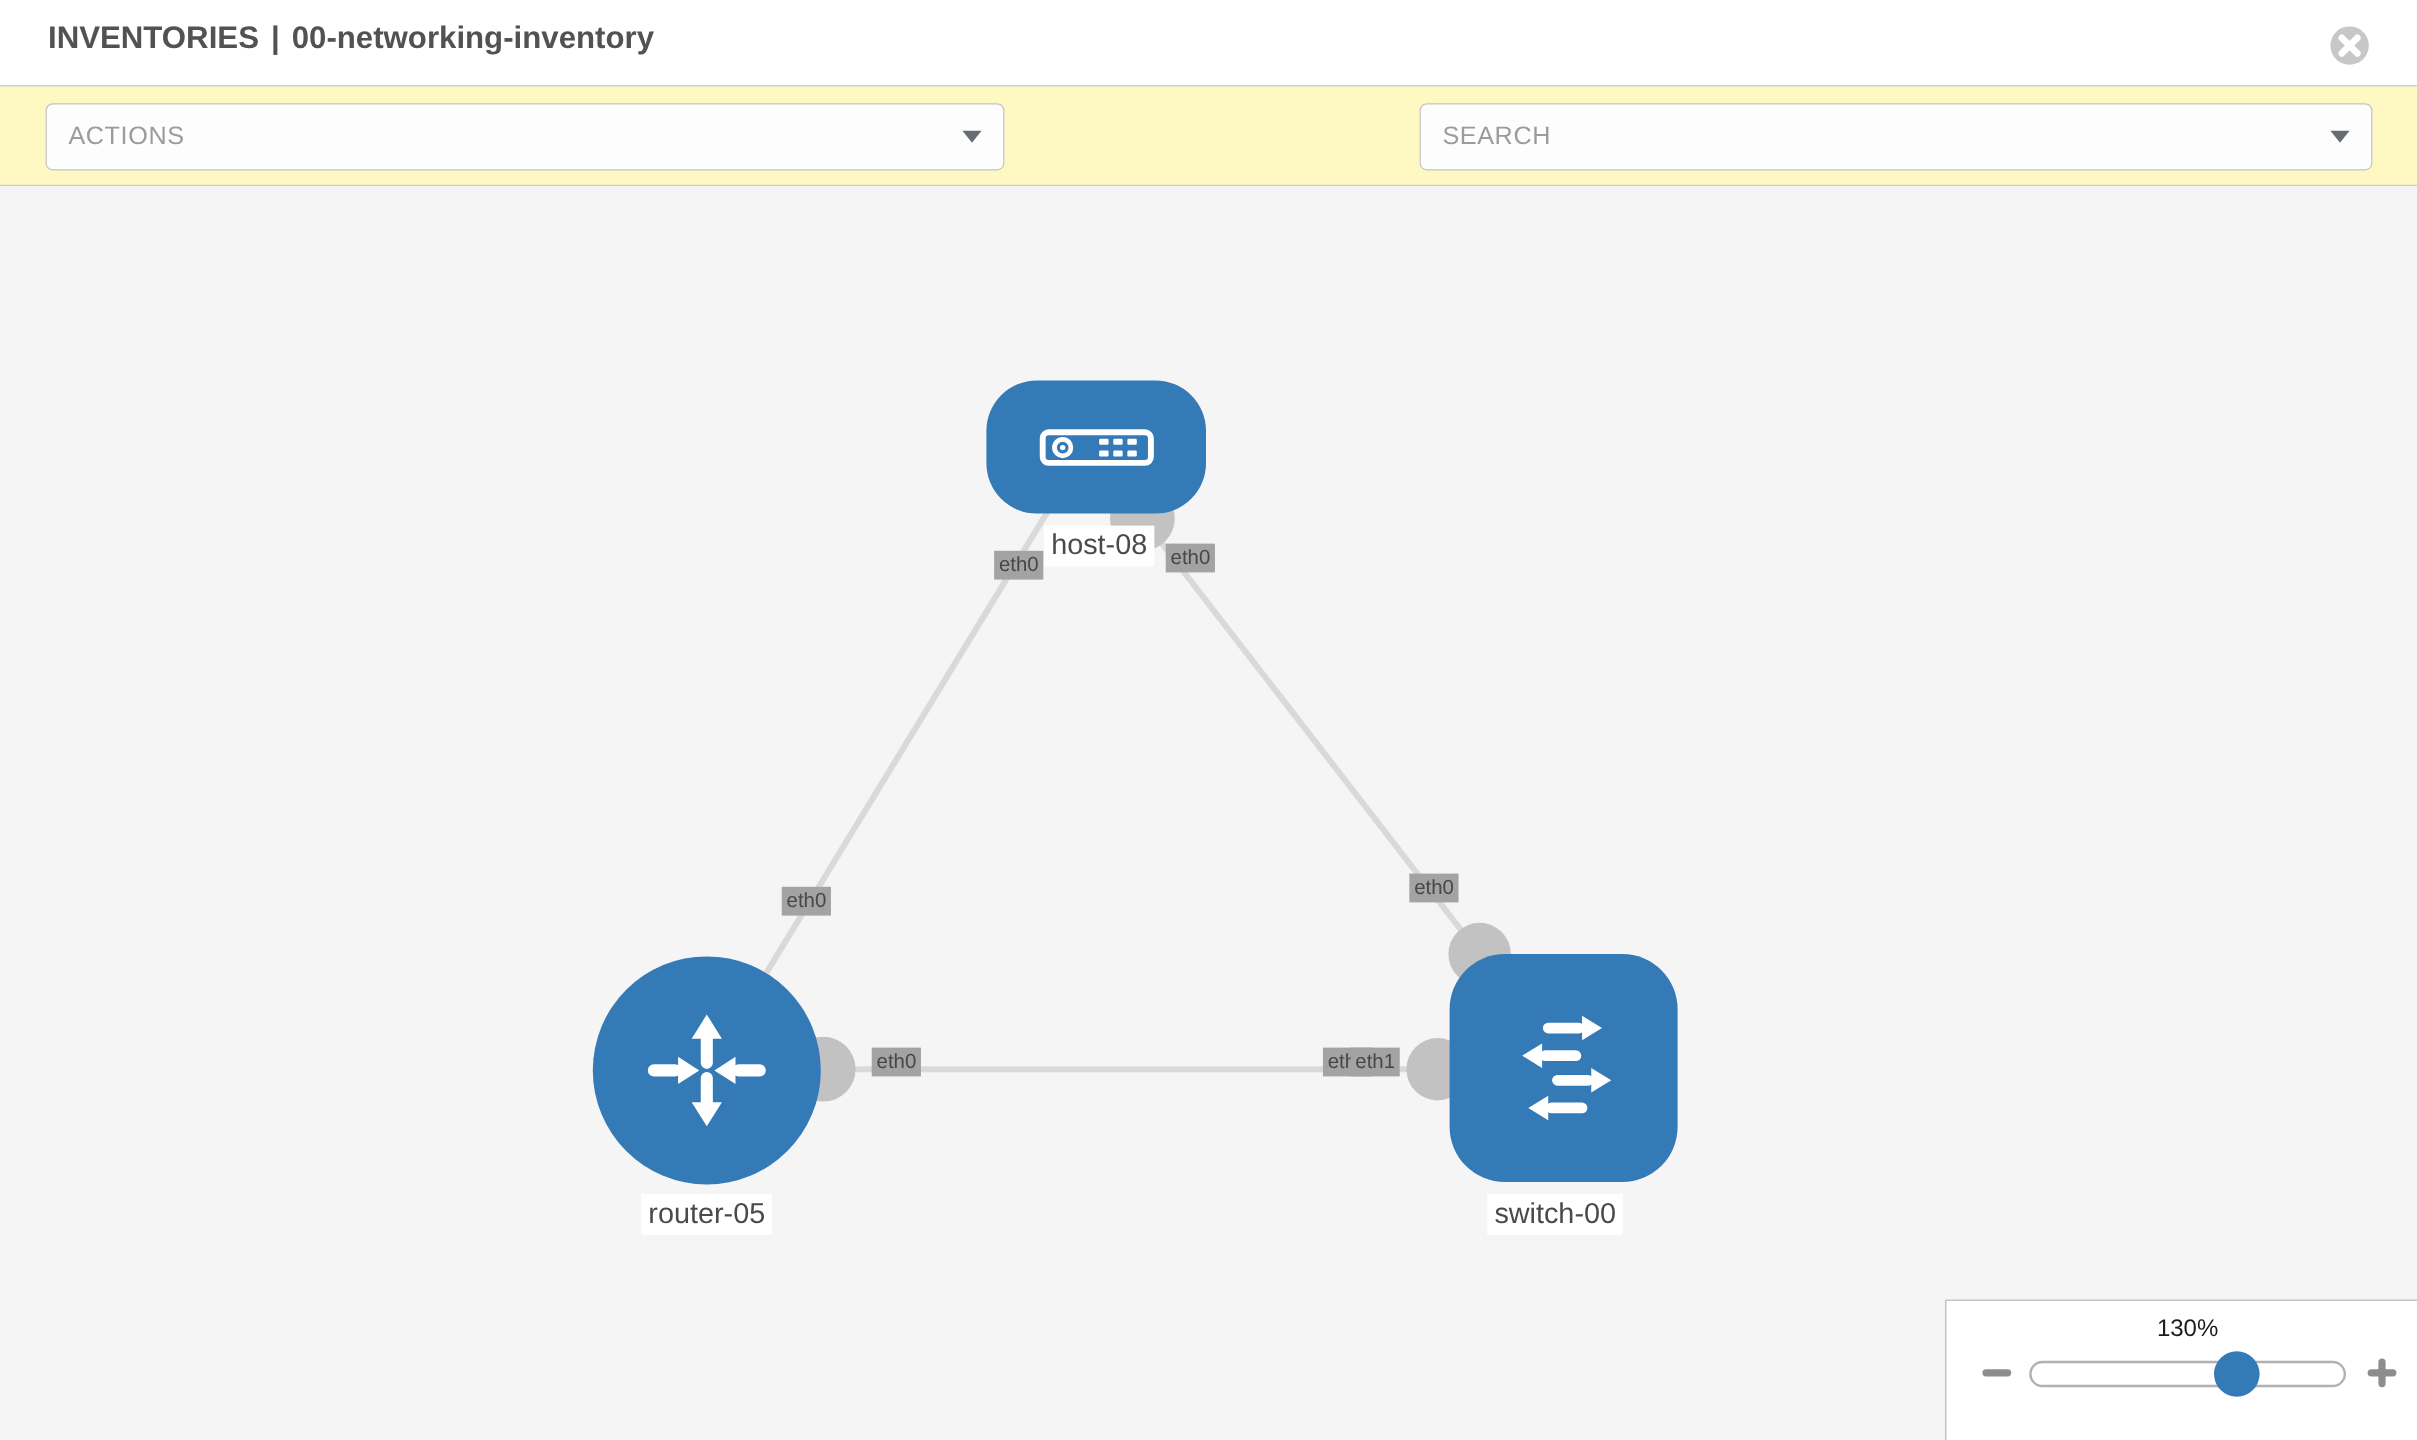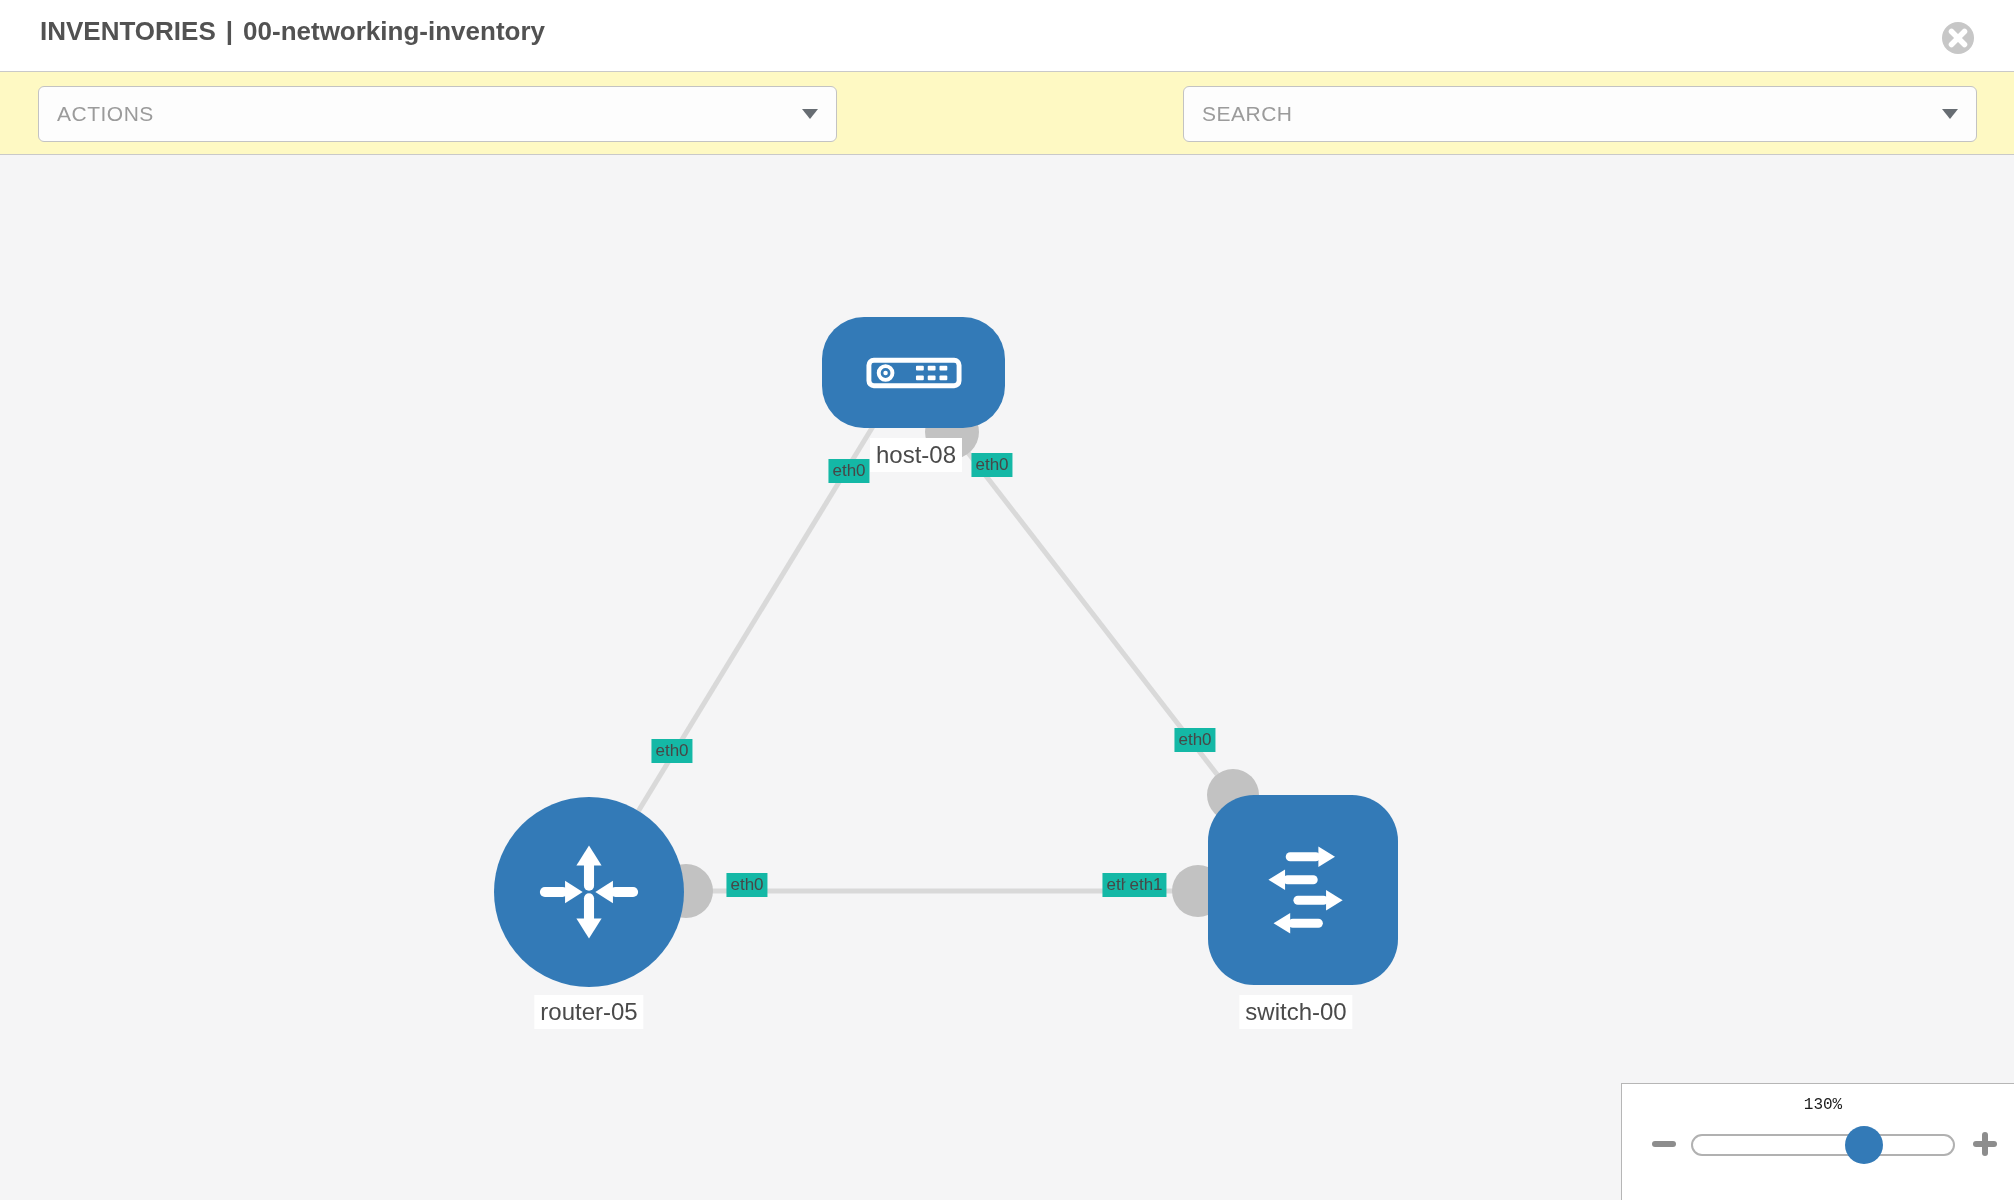--- a/index.html
+++ b/index.html
@@ -26,28 +26,28 @@
   .ic-wrench { left:1048px; }
   .ic-key { left:1118px; top:94px; }
 
   
   .canvas { position:absolute; left:0; top:155px; width:2014px; height:1045px; background:#f5f5f6; }
   #graph { position:absolute; left:0; top:0; }
   .node { position:absolute; display:flex; align-items:center; justify-content:center; cursor:pointer; }
   .node.circle { border-radius:50%; }
   .nlabel { position:absolute; transform:translate(-50%,-50%); background:#ffffff; color:#4a4a4a;
     font-size:24px; padding:3px 6px; white-space:nowrap; }
-  .iflabel { position:absolute; transform:translate(-50%,-50%); background:#14b8a6; color:#474747;
+  .iflabel { position:absolute; transform:translate(-50%,-50%); background:#a3a3a3; color:#474747;
     font-size:17px; padding:2px 4px; white-space:nowrap; }
 
   
   .zoom-panel { position:absolute; left:1621px; top:928px; width:420px; height:290px;
     background:#ffffff; border:1px solid #b6b6b6; }
   .zoom-value { position:absolute; left:69px; top:12px; width:264px; text-align:center;
-    font-size:16px; color:#1a1a1a;font-family:Liberation Mono, monospace; }
+    font-size:20px; color:#1a1a1a; }
   .zbtn { position:absolute; cursor:pointer; }
   .zminus { left:30px; top:50px; width:26px; height:20px; }
   .zminus::before { content:""; position:absolute; left:0; top:7px; width:24px; height:6px;
     background:#8d8d8d; border-radius:3px; }
   .zplus { left:349px; top:46px; width:28px; height:28px; }
   .zplus::before { content:""; position:absolute; left:2px; top:11px; width:24px; height:6px;
     background:#8d8d8d; border-radius:3px; }
   .zplus::after { content:""; position:absolute; left:11px; top:2px; width:6px; height:24px;
     background:#8d8d8d; border-radius:3px; }
   .ztrack { position:absolute; left:69px; top:50px; width:264px; height:22px; background:#ffffff;

